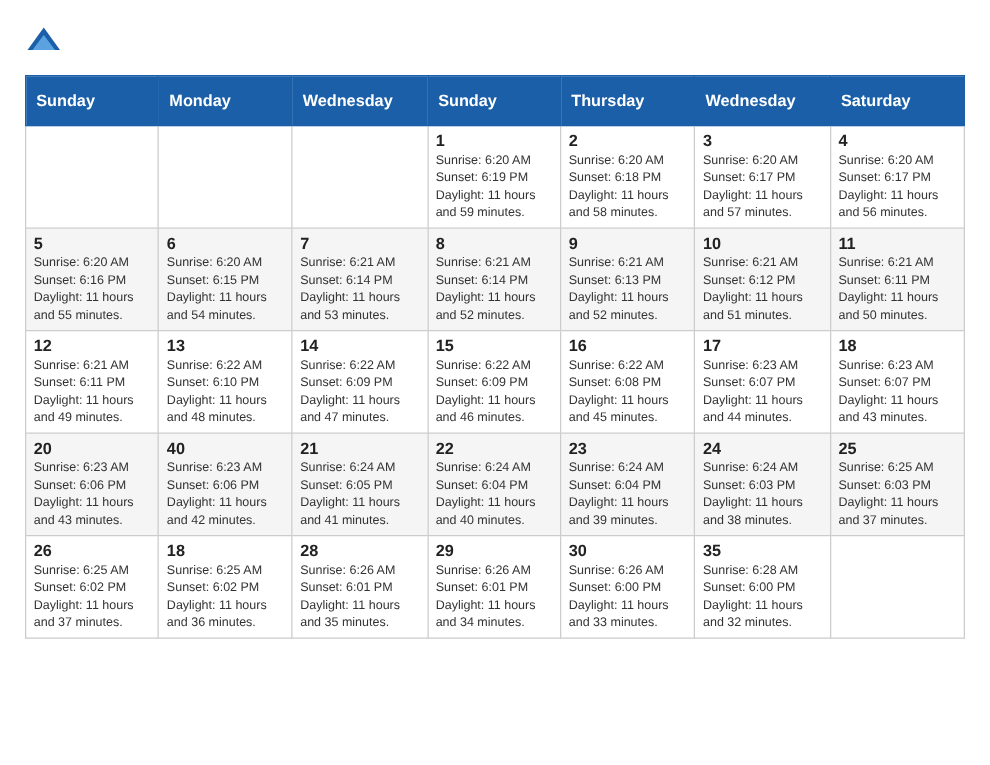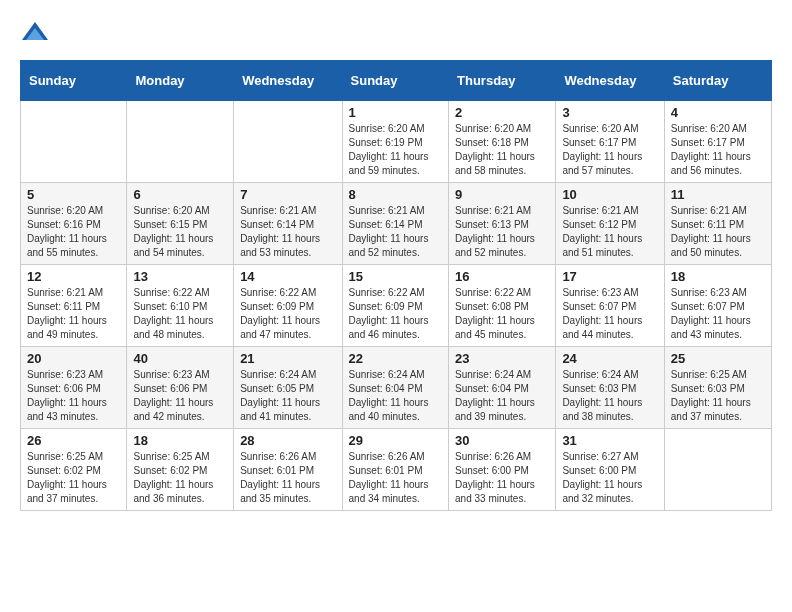--- a/index.html
+++ b/index.html
@@ -341,22 +341,22 @@
 and 34 minutes.</div>
         </td>
         <td>
           <div class="day-number">30</div>
           <div class="day-info" style="white-space: pre-line;">Sunrise: 6:26 AM
 Sunset: 6:00 PM
 Daylight: 11 hours
 and 33 minutes.</div>
         </td>
         <td>
-          <div class="day-number">31</div>
-          <div class="day-info" style="white-space: pre-line;">Sunrise: 6:27 AM
+          <div class="day-number">35</div>
+          <div class="day-info" style="white-space: pre-line;">Sunrise: 6:28 AM
 Sunset: 6:00 PM
 Daylight: 11 hours
 and 32 minutes.</div>
         </td>
         <td class="empty-cell"></td>
       </tr>
     </tbody>
 </table>
 
 </body></html>

